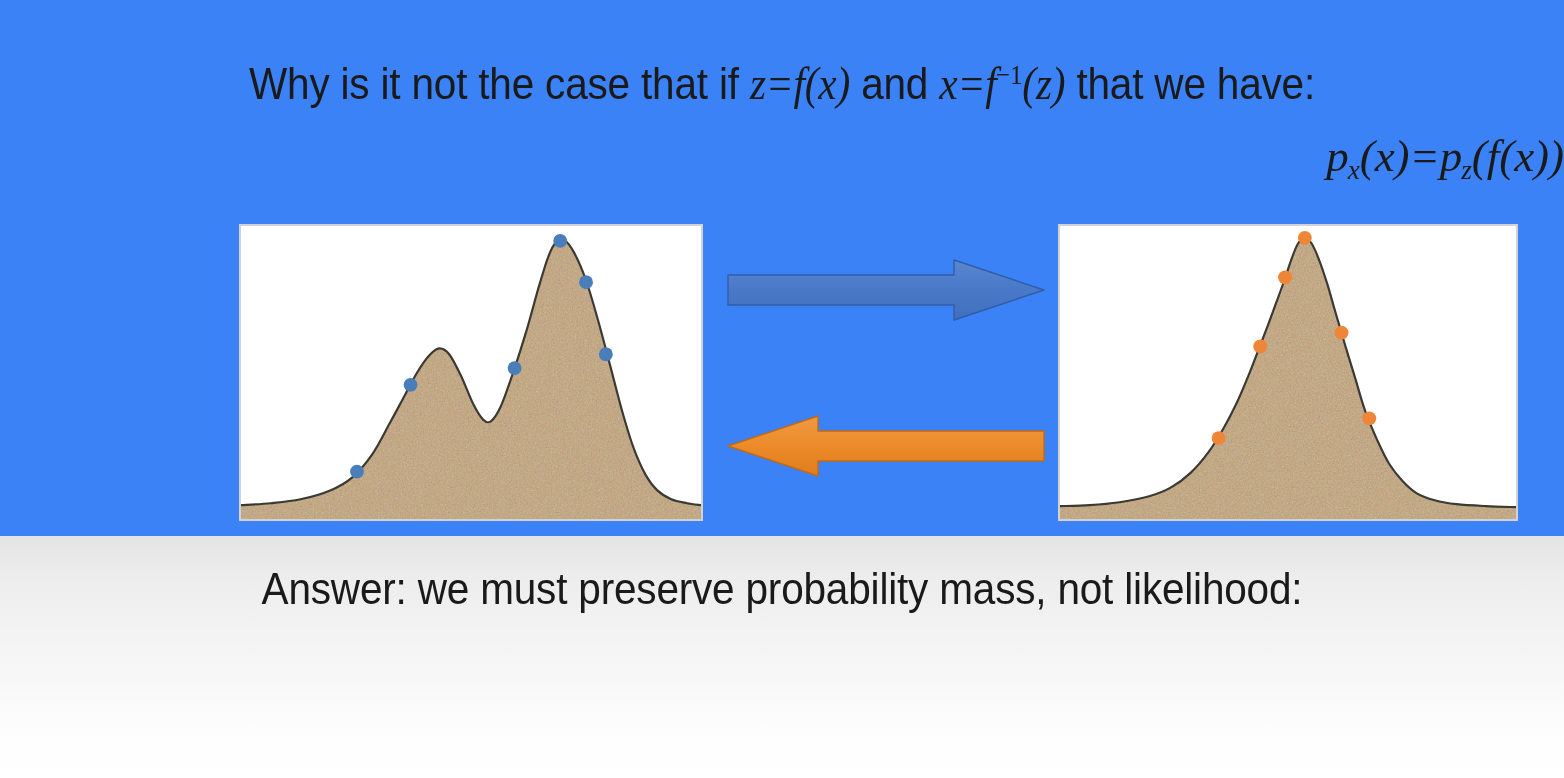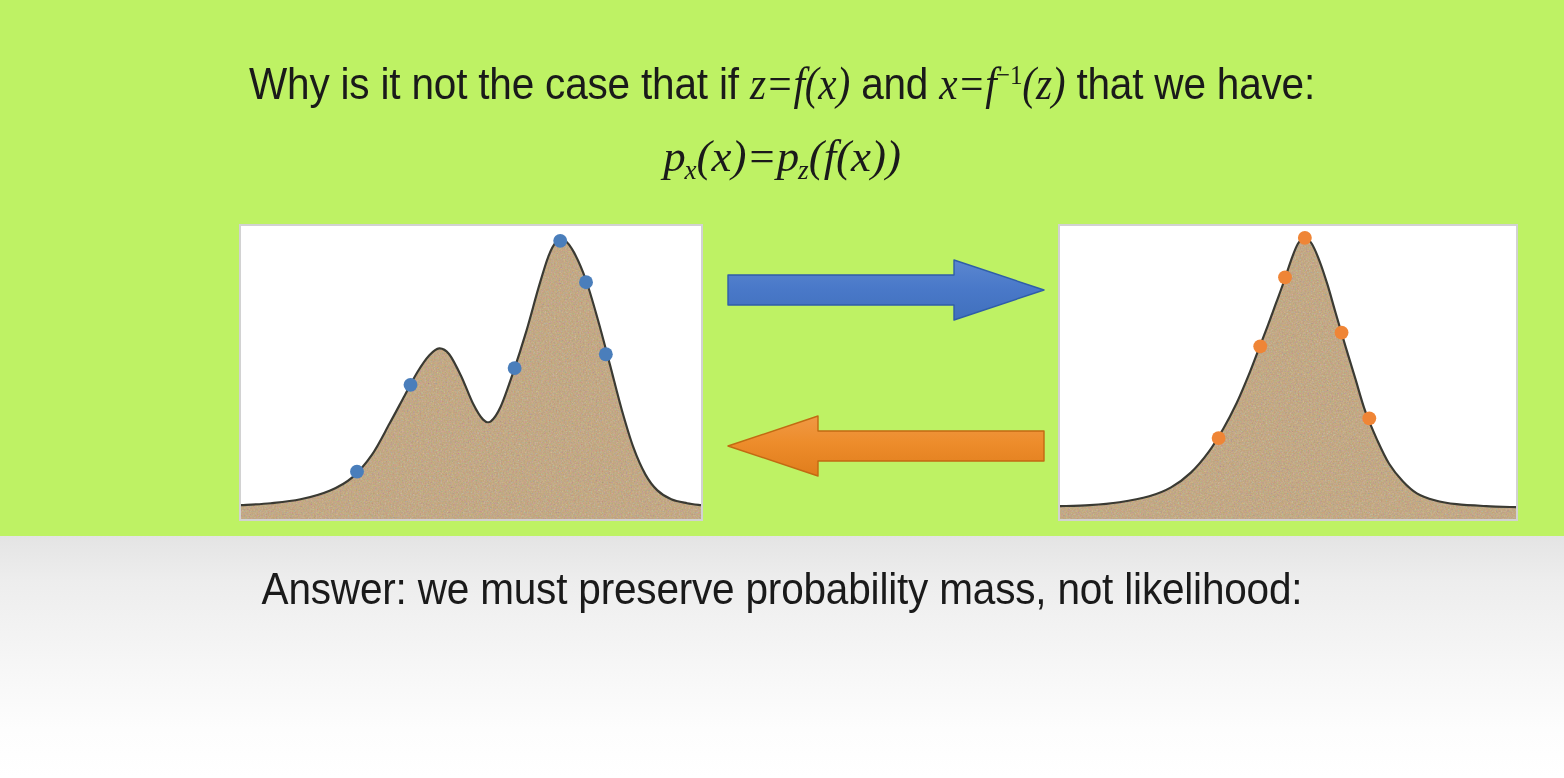--- a/index.html
+++ b/index.html
@@ -12,21 +12,21 @@
     width: 1564px;
     height: 778px;
     overflow: hidden;
     font-family: "Liberation Sans", sans-serif;
     color: #1a1a1a;
   }
   .slide {
     position: relative;
     width: 1564px;
     height: 778px;
-    background: #bef264;
+    background: #3b82f6;
   }
 
   
   .lower-band {
     position: absolute;
     left: 0;
     top: 536px;
     width: 1564px;
     height: 242px;
     background: linear-gradient(180deg, #e4e4e4 0%, #ededed 18%, #f6f6f6 52%, #fdfdfd 80%, #ffffff 100%);
@@ -45,21 +45,21 @@
     white-space: nowrap;
     font-stretch: condensed;
     transform: scaleX(0.90);
     transform-origin: 50% 50%;
   }
   .eq-top {
     position: absolute;
     left: 0;
     top: 127px;
     width: 1564px;
-    text-align: center;
+    text-align: right;
     font-size: 44px;
     line-height: 58px;
     white-space: nowrap;
   }
   .answer-line {
     position: absolute;
     left: 0;
     top: 558px;
     width: 1564px;
     text-align: center;

